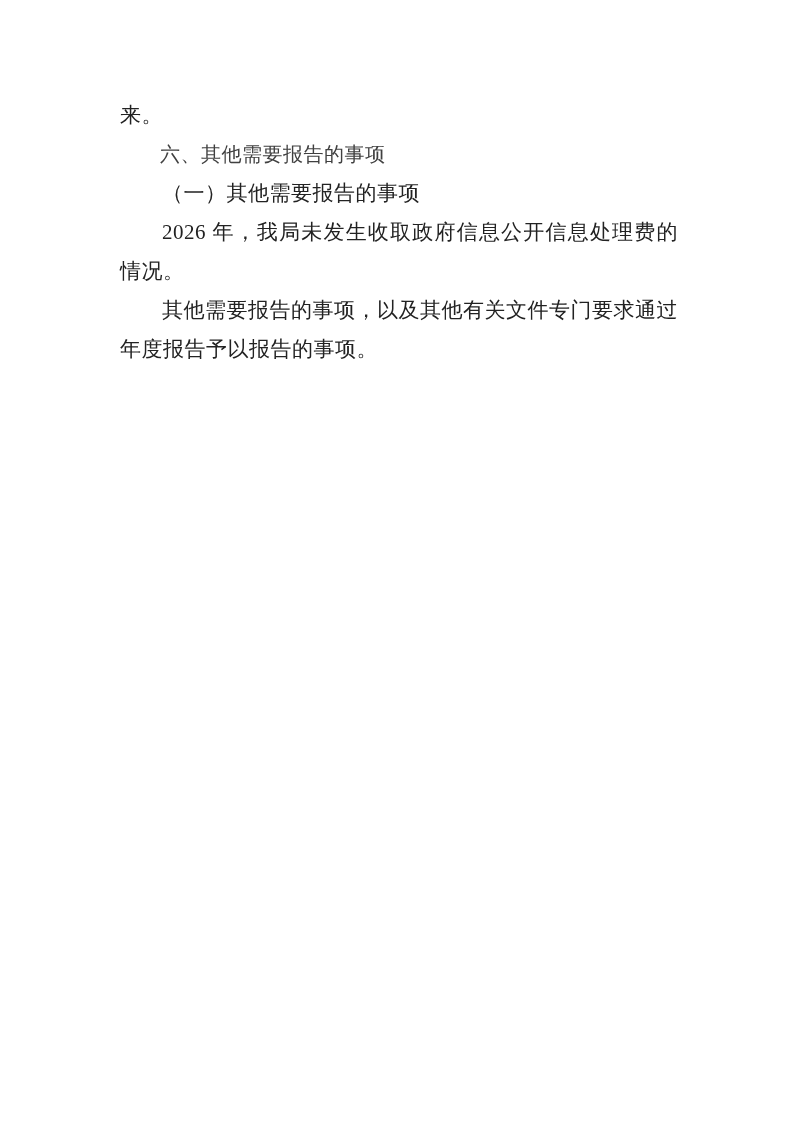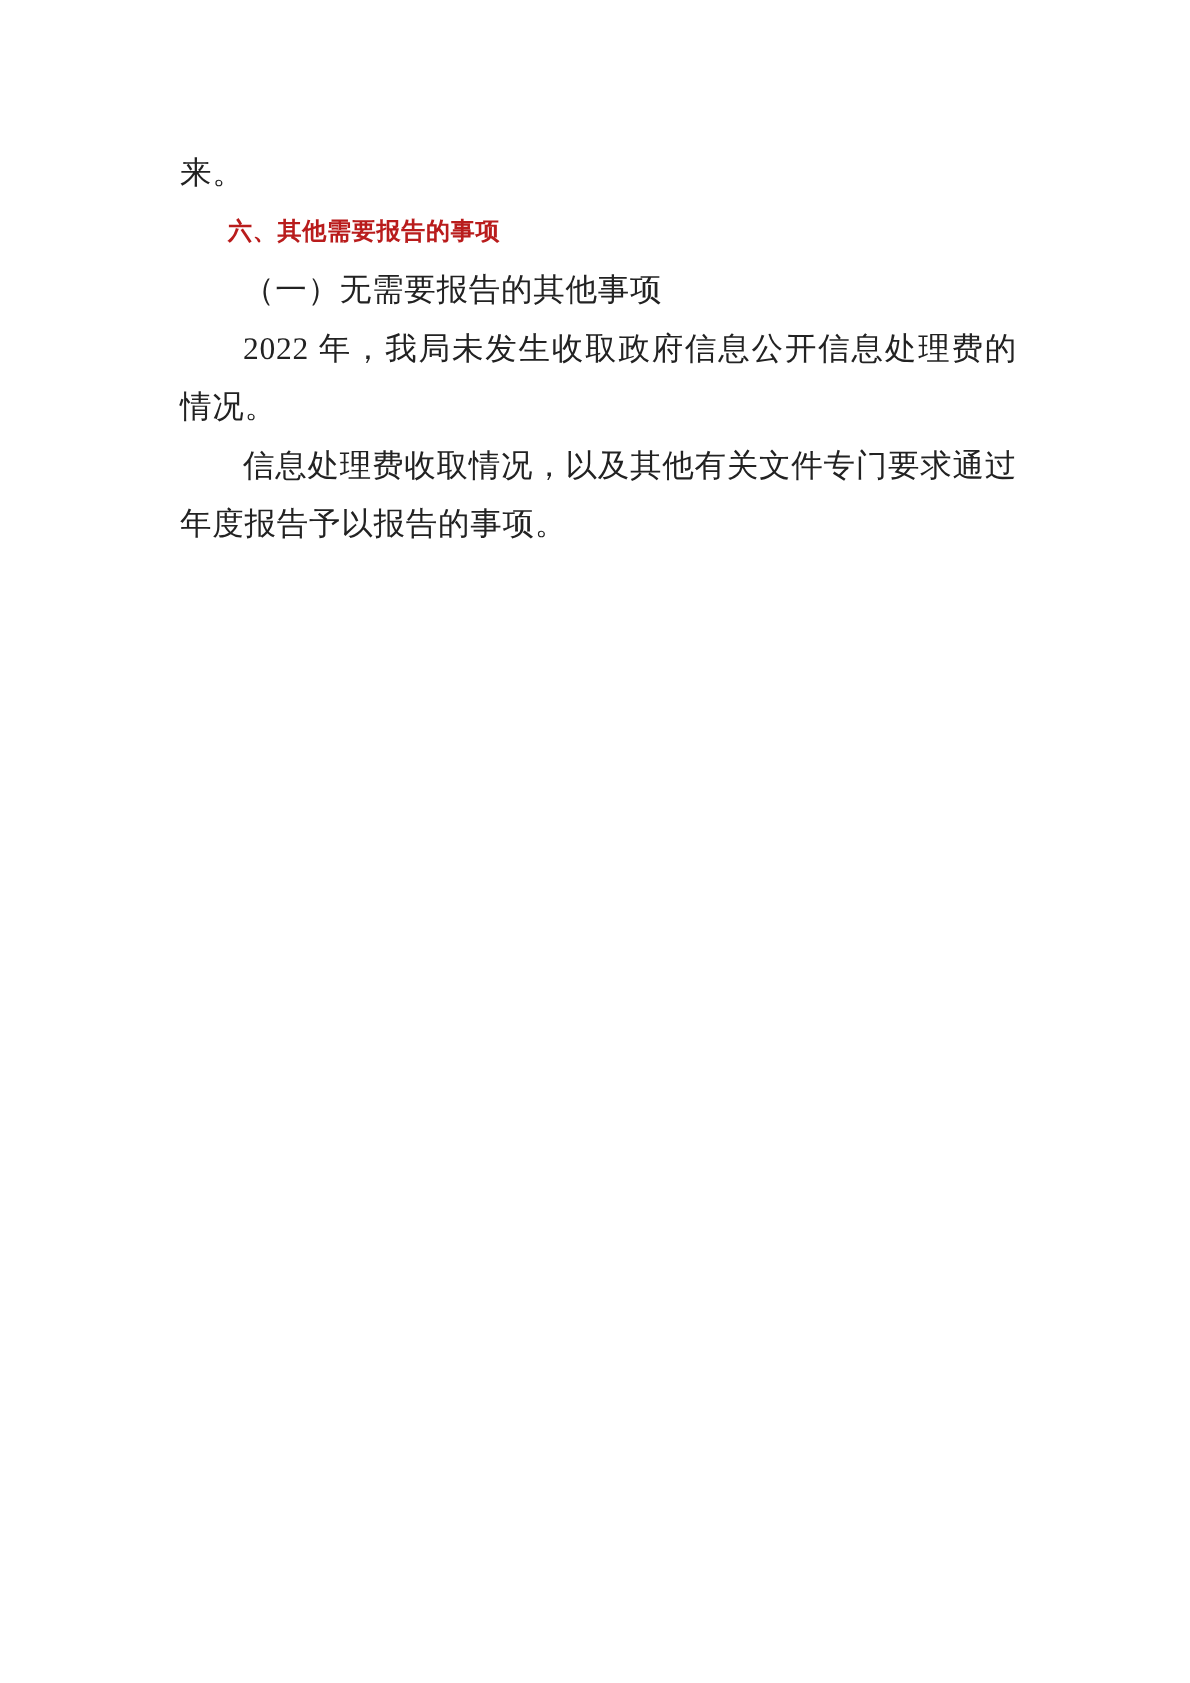--- a/index.html
+++ b/index.html
@@ -35,32 +35,32 @@
     color: #222222;
   }
   .no-indent {
     text-indent: 0;
   }
   .indent {
     text-indent: 2em;
   }
   .section-heading {
     font-family: "Liberation Sans", "DejaVu Sans", sans-serif;
-    font-size: 16px;
-    font-weight: bold;
+    font-size: 20px;
+    font-weight: normal;
     line-height: 39px;
     text-indent: 2em;
-    color: #b91c1c;
+    color: #404040;
     letter-spacing: 0.5px;
   }
 </style>
 </head>
 <body>
 
 <div class="page">
   <div class="content">
     <p class="body-text no-indent">来。</p>
     <p class="section-heading">六、其他需要报告的事项</p>
-    <p class="body-text indent">（一）无需要报告的其他事项</p>
-    <p class="body-text indent">2022 年，我局未发生收取政府信息公开信息处理费的情况。</p>
-    <p class="body-text indent">信息处理费收取情况，以及其他有关文件专门要求通过年度报告予以报告的事项。</p>
+    <p class="body-text indent">（一）其他需要报告的事项</p>
+    <p class="body-text indent">2026 年，我局未发生收取政府信息公开信息处理费的情况。</p>
+    <p class="body-text indent">其他需要报告的事项，以及其他有关文件专门要求通过年度报告予以报告的事项。</p>
   </div>
 </div>
 
 </body></html>

